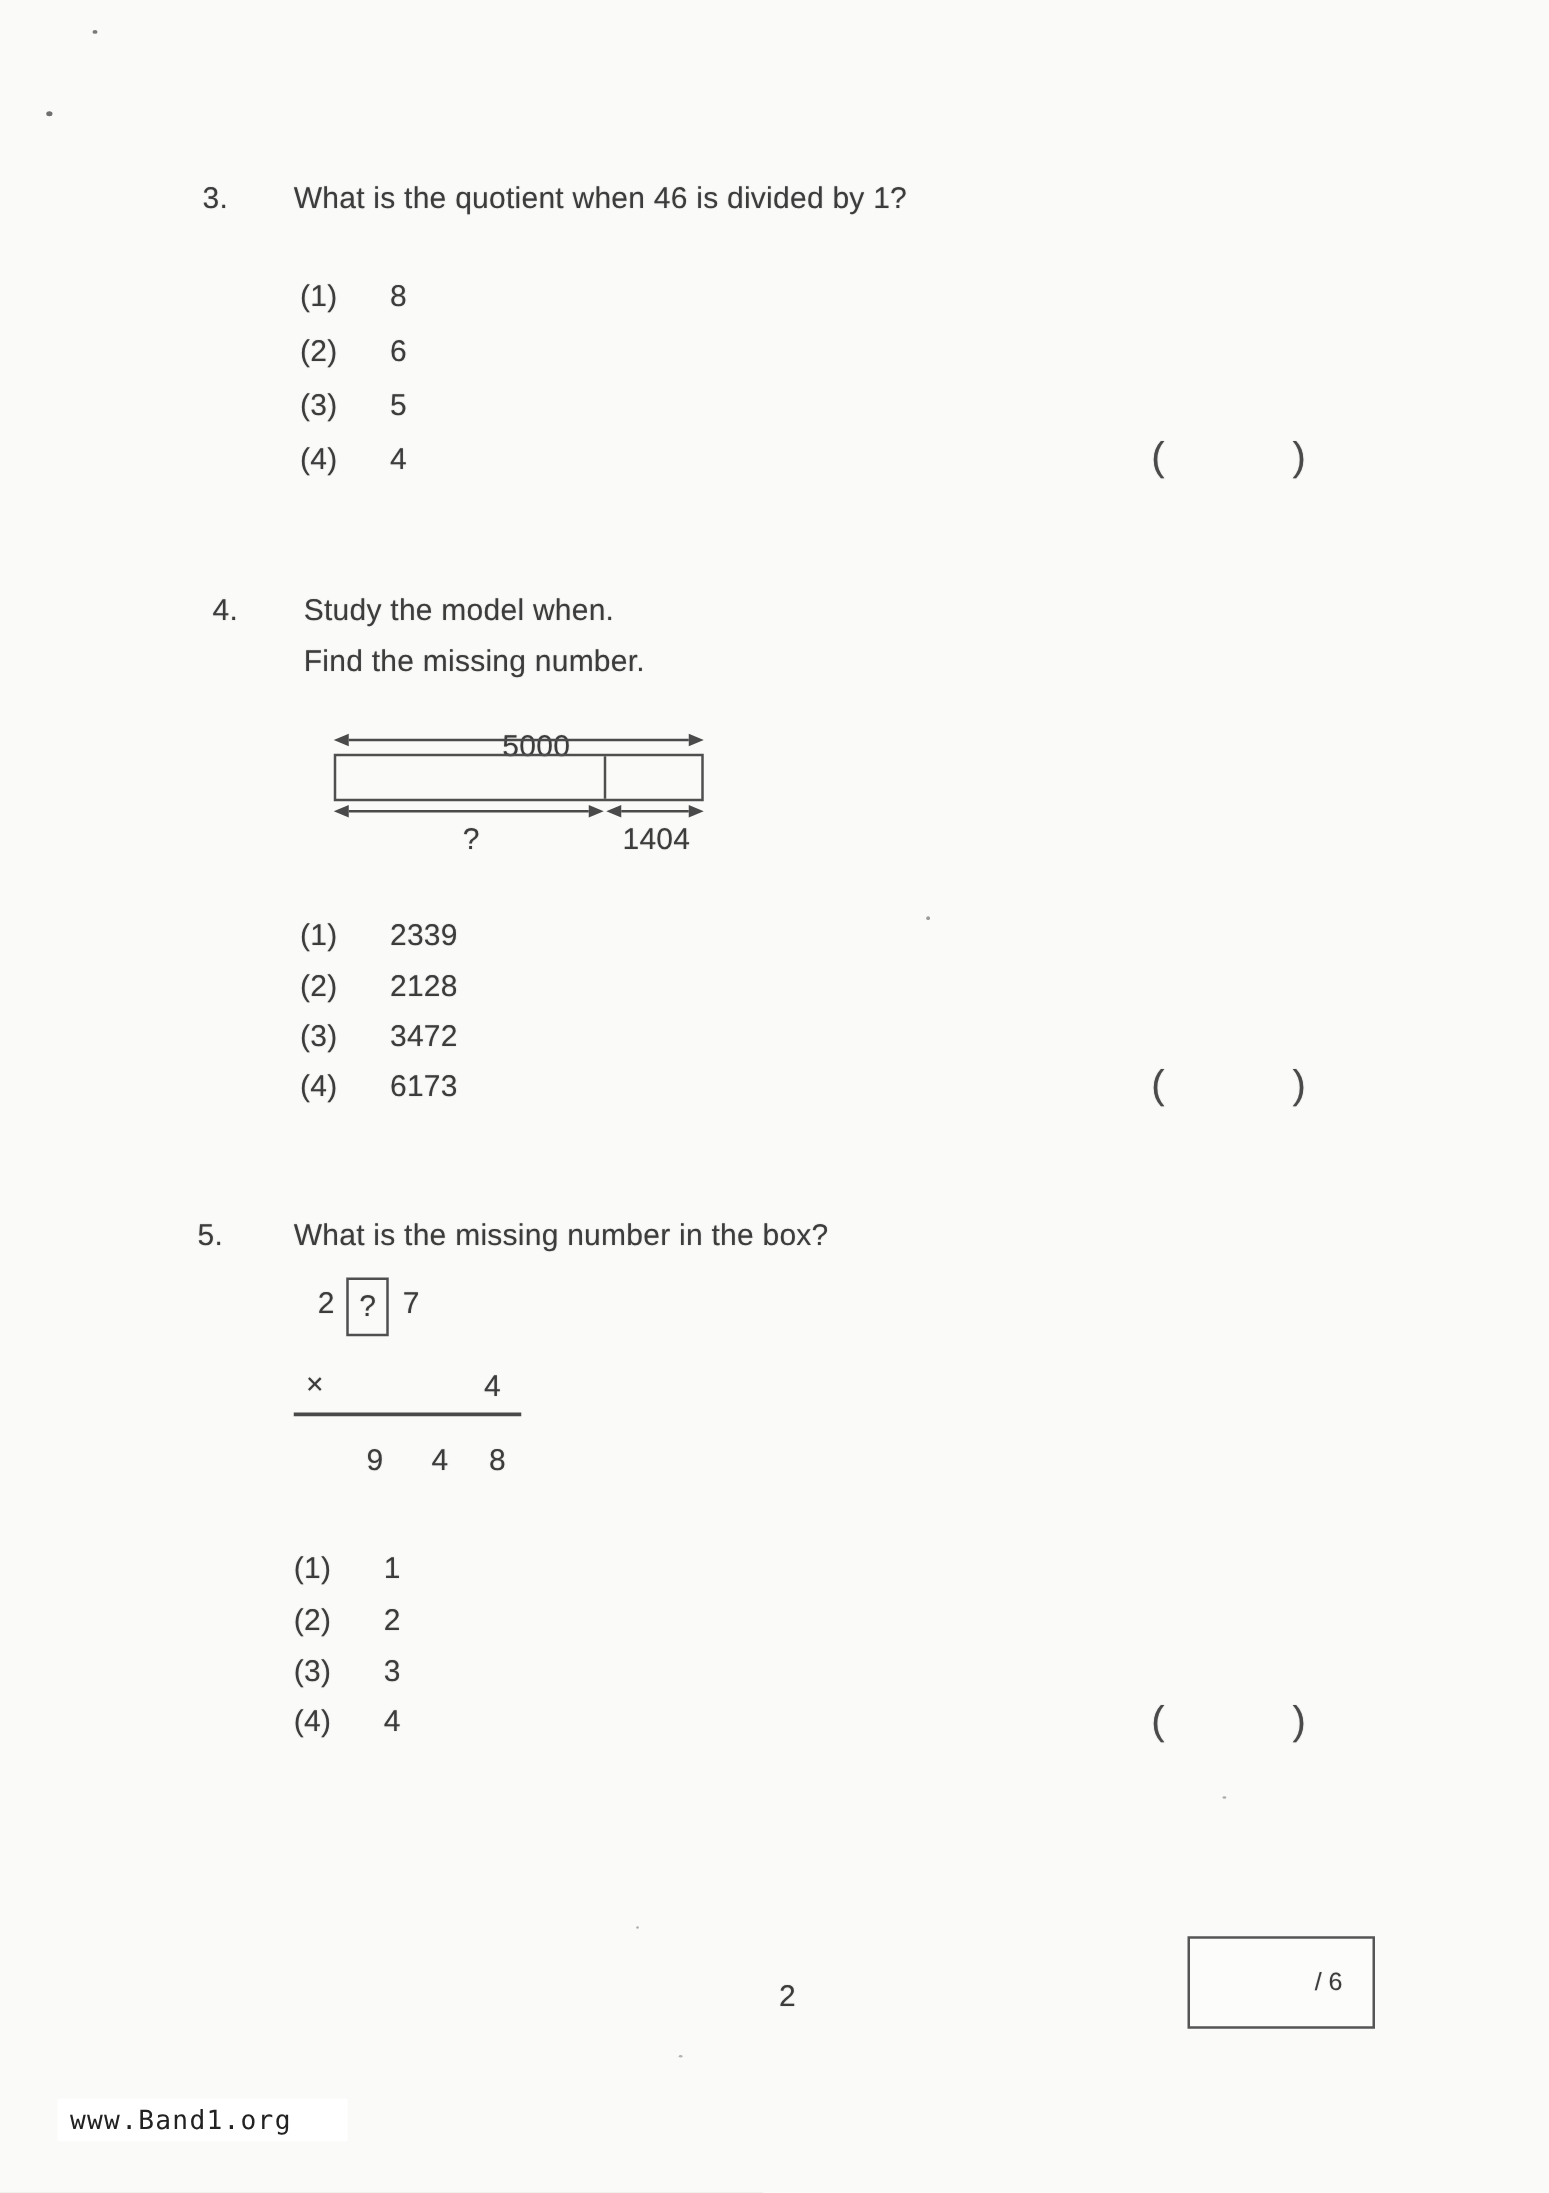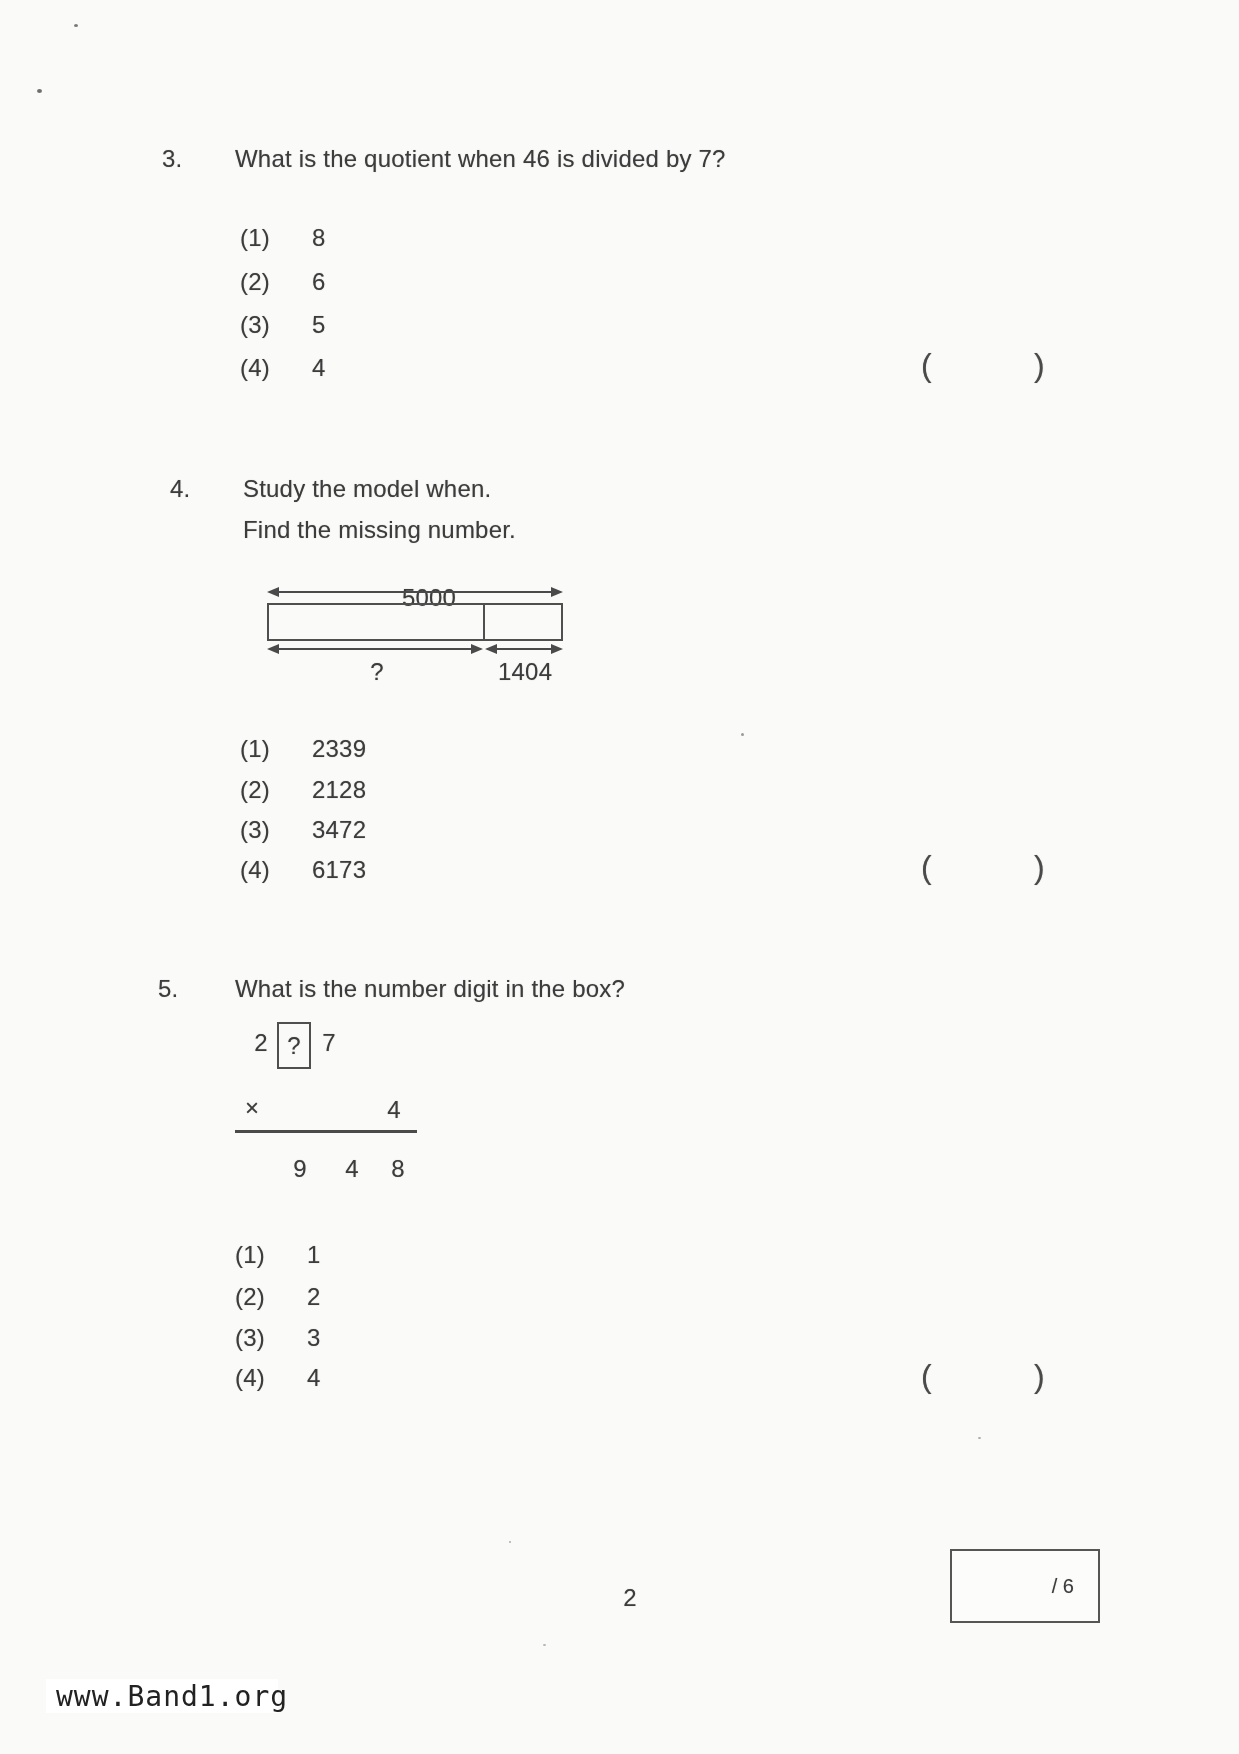--- a/index.html
+++ b/index.html
@@ -52,39 +52,39 @@
     padding-right:24px;
     background:#fcfcfb;
   }
   .score-box .t2 { font-size:20px; color:#3c3c3c; text-shadow:0 0 1px rgba(80,80,80,0.4); }
   .watermark-strip {
     position:absolute; left:46px; top:1679px; width:232px; height:34px;
     background:#ffffff; display:flex; align-items:center;
   }
   .watermark-text {
     font-family:"DejaVu Sans Mono", monospace;
-    font-size:28px; color:#222; padding-left:10px; letter-spacing:1px;
+    font-size:21px; color:#222; padding-left:10px; letter-spacing:1px;
   }
   .speck { position:absolute; border-radius:50%; }
 </style>
 </head>
 <body>
 
 <div class="page">
 
   <div class="speck" style="left:74px;top:24px;width:4px;height:3px;background:#7a7a7a;"></div>
   <div class="speck" style="left:37px;top:89px;width:5px;height:4px;background:#6f6f6f;"></div>
   <div class="speck" style="left:741px;top:733px;width:3px;height:3px;background:#9a9a9a;"></div>
   <div class="speck" style="left:978px;top:1437px;width:3px;height:2px;background:#ababab;"></div>
   <div class="speck" style="left:509px;top:1541px;width:2px;height:2px;background:#ababab;"></div>
   <div class="speck" style="left:543px;top:1644px;width:3px;height:2px;background:#b3b3b3;"></div>
 
   <div>
     <span class="t" style="left:162px;top:145px;">3.</span>
-    <span class="t" style="left:235px;top:145px;">What is the quotient when 46 is divided by 7?</span>
+    <span class="t" style="left:235px;top:145px;">What is the quotient when 46 is divided by 1?</span>
 
     <span class="t" style="left:240px;top:224px;">(1)</span>
     <span class="t" style="left:312px;top:224px;">8</span>
 
     <span class="t" style="left:240px;top:268px;">(2)</span>
     <span class="t" style="left:312px;top:268px;">6</span>
 
     <span class="t" style="left:240px;top:311px;">(3)</span>
     <span class="t" style="left:312px;top:311px;">5</span>
 
@@ -140,21 +140,21 @@
 
     <span class="t" style="left:240px;top:856px;">(4)</span>
     <span class="t" style="left:312px;top:856px;">6173</span>
 
     <span class="t paren" style="left:921px;top:849px;">(</span>
     <span class="t paren" style="left:1034px;top:849px;">)</span>
   </div>
 
   <div>
     <span class="t" style="left:158px;top:975px;">5.</span>
-    <span class="t" style="left:235px;top:975px;">What is the number digit in the box?</span>
+    <span class="t" style="left:235px;top:975px;">What is the missing number in the box?</span>
 
     <div>
       <span class="t cx" style="left:261px;top:1029px;">2</span>
       <div class="qbox">
         <span>?</span>
       </div>
       <span class="t cx" style="left:329px;top:1029px;">7</span>
 
       <span class="t cx" style="left:252px;top:1094px;">×</span>
       <span class="t cx" style="left:394px;top:1096px;">4</span>

